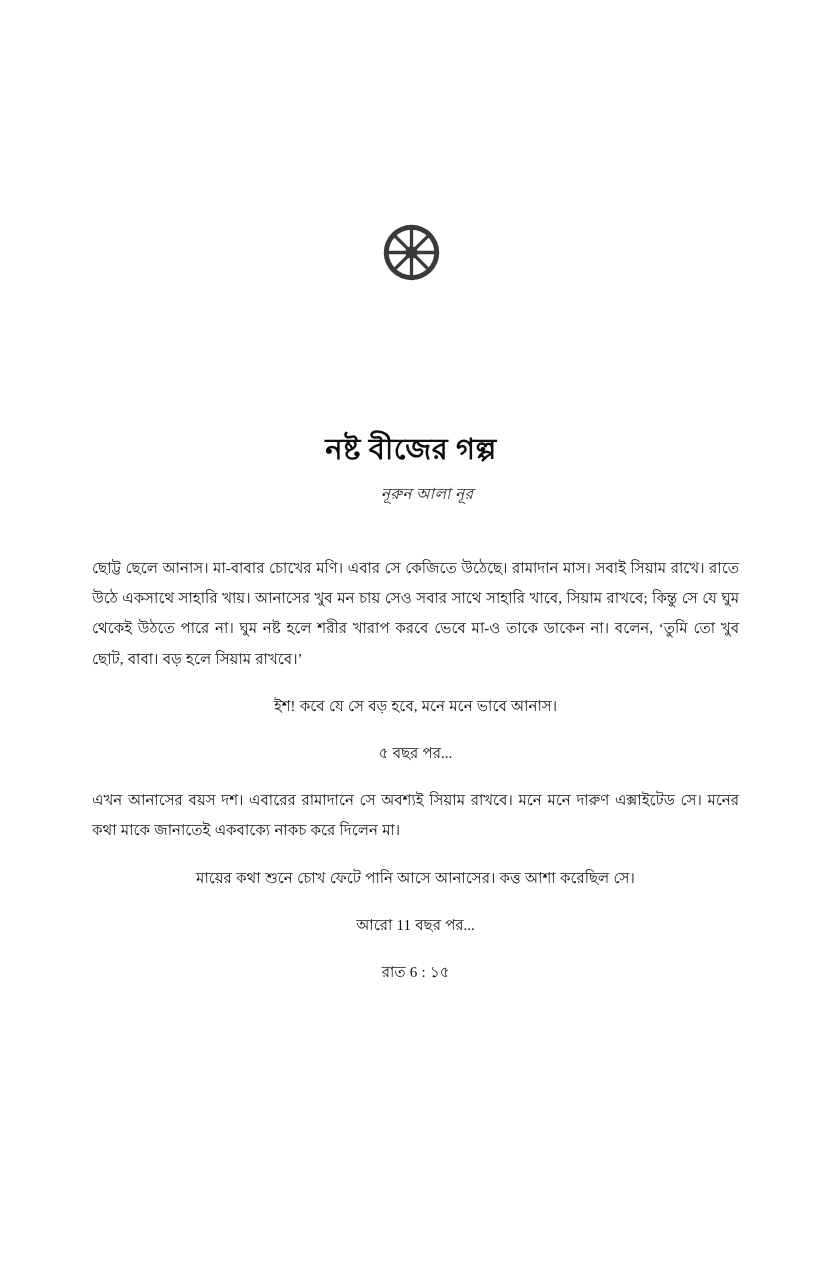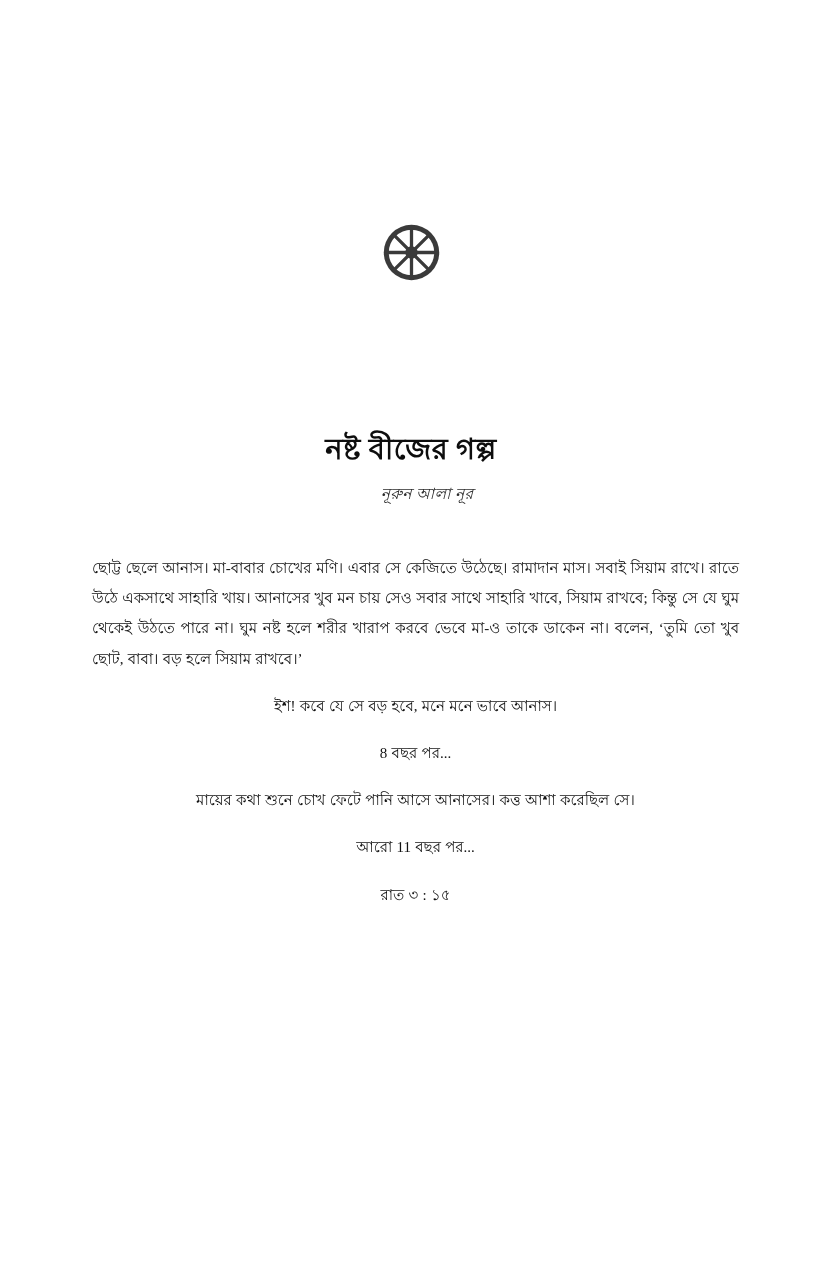--- a/index.html
+++ b/index.html
@@ -120,19 +120,20 @@
   </div>
 
   <div class="title-block">
     <h1 class="story-title">নষ্ট বীজের গল্প</h1>
     <p class="story-author">নূরুন আলা নূর</p>
   </div>
 
   <div class="body-text">
     <p class="para">ছোট্ট ছেলে আনাস। মা-বাবার চোখের মণি। এবার সে কেজিতে উঠেছে। রামাদান মাস। সবাই সিয়াম রাখে। রাতে উঠে একসাথে সাহারি খায়। আনাসের খুব মন চায় সেও সবার সাথে সাহারি খাবে, সিয়াম রাখবে; কিন্তু সে যে ঘুম থেকেই উঠতে পারে না। ঘুম নষ্ট হলে শরীর খারাপ করবে ভেবে মা-ও তাকে ডাকেন না। বলেন, ‘তুমি তো খুব ছোট, বাবা। বড় হলে সিয়াম রাখবে।’</p>
     <p class="para flush">ইশ! কবে যে সে বড় হবে, মনে মনে ভাবে আনাস।</p>
-    <p class="para flush">8 বছর পর...</p>
+    <p class="para flush">৫ বছর পর...</p>
+    <p class="para">এখন আনাসের বয়স দশ। এবারের রামাদানে সে অবশ্যই সিয়াম রাখবে। মনে মনে দারুণ এক্সাইটেড সে। মনের কথা মাকে জানাতেই একবাক্যে নাকচ করে দিলেন মা।</p>
     <p class="para flush">মায়ের কথা শুনে চোখ ফেটে পানি আসে আনাসের। কত্ত আশা করেছিল সে।</p>
     <p class="para flush">আরো 11 বছর পর...</p>
-    <p class="para flush">রাত ৩ : ১৫</p>
+    <p class="para flush">রাত 6 : ১৫</p>
   </div>
 
 </div>
 
 </body></html>

